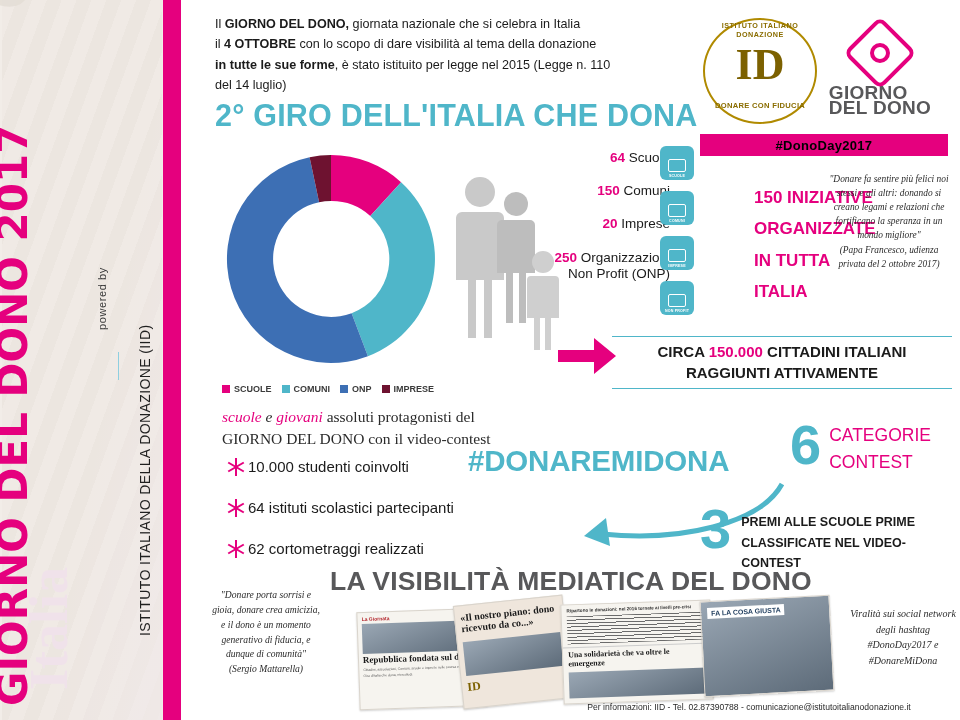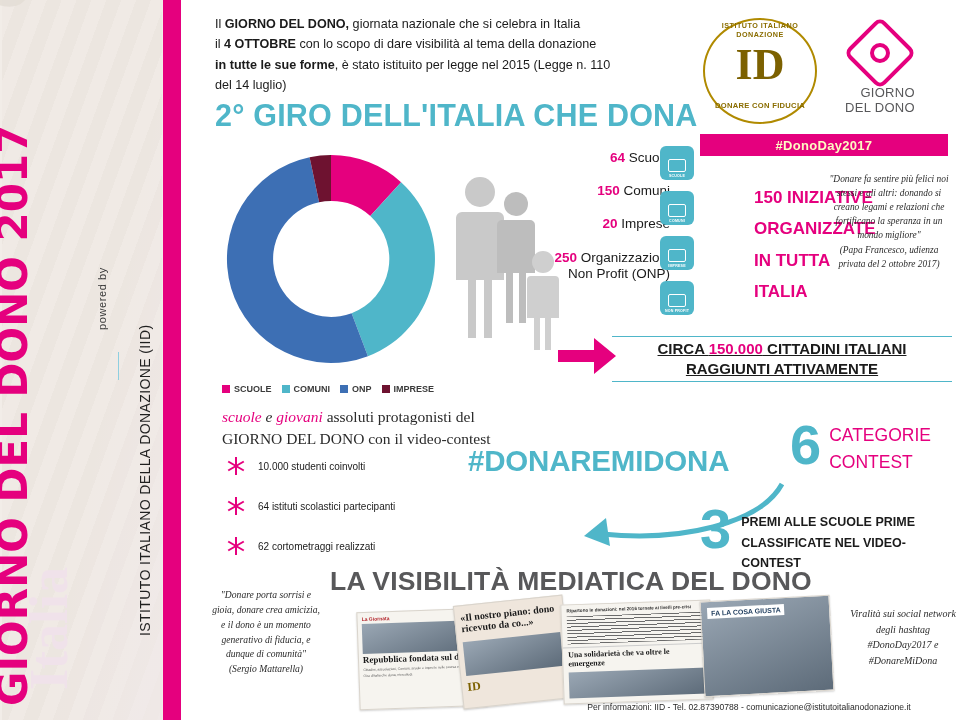--- a/index.html
+++ b/index.html
@@ -107,26 +107,26 @@
   .gdd-mark {
     width: 52px; height: 52px; border: 4px solid #e5007e; border-radius: 8px;
     transform: rotate(45deg);
     display: flex; align-items: center; justify-content: center;
     margin-bottom: 6px;
   }
   .gdd-mark i {
     display: block; width: 20px; height: 20px; border: 4px solid #e5007e; border-radius: 50%;
   }
   .gdd-text {
-    font-size: 13px; font-weight: normal; color: #58585a; line-height: 15px; text-align: right;
+    font-size: 19px; font-weight: bold; color: #58585a; line-height: 15px; text-align: left;
     letter-spacing: .3px;
   }
   .hashtag-bar {
     position: absolute; left: 700px; top: 134px; width: 248px; height: 22px;
-    background: #e5007e; color: #fef9c3; font-size: 13px; font-weight: bold;
+    background: #e5007e; color: #000000; font-size: 13px; font-weight: bold;
     display: flex; align-items: center; justify-content: center; letter-spacing: .3px;
   }
 
   
   .main-title {
     position: absolute; left: 215px; top: 98px; width: 500px;
     font-size: 30.5px; font-weight: bold; color: #4fb6c9; letter-spacing: .2px;
     white-space: nowrap;
   }
 
@@ -170,38 +170,38 @@
   
   .pope-quote {
     position: absolute; left: 826px; top: 172px; width: 126px;
     font-family: "Liberation Serif", serif; font-style: italic;
     font-size: 9.4px; line-height: 1.5; color: #2a2a2a; text-align: center;
   }
 
   
   .arrow1 { position: absolute; left: 556px; top: 336px; width: 62px; height: 40px; }
   .citizens {
-    position: absolute; left: 612px; top: 336px; width: 340px; height: 46px;
+    position: absolute; left: 612px; top: 336px; width: 340px; height: 53px;
     border-top: 1.5px solid #4fb6c9; border-bottom: 1.5px solid #4fb6c9;
     display: flex; flex-direction: column; align-items: center; justify-content: center;
-    font-size: 15px; font-weight: bold; color: #1b1b1b; line-height: 1.35; text-align: center; text-decoration: underline;
+    font-size: 15px; font-weight: bold; color: #1b1b1b; line-height: 1.35; text-align: center;
   }
   .citizens .n { color: #e5007e; }
 
   
   .scuole-line {
     position: absolute; left: 222px; top: 406px; width: 330px;
     font-family: "Liberation Serif", serif; font-size: 15.5px; color: #2a2a2a;
     line-height: 1.45;
   }
   .scuole-line .hl { color: #e5007e; font-style: italic; }
   .scuole-line .it { font-style: italic; }
 
   .bullets { position: absolute; left: 228px; top: 458px; width: 300px; }
-  .bullets .b { display: flex; align-items: center; gap: 14px; margin-bottom: 24px; font-size: 10px; color: #1b1b1b; }
+  .bullets .b { display: flex; align-items: center; gap: 4px; margin-bottom: 24px; font-size: 15px; color: #1b1b1b; }
   .ast { width: 16px; height: 16px; position: relative; flex: none; }
   .ast i, .ast u, .ast s {
     position: absolute; left: 7px; top: -1px; width: 2px; height: 18px; background: #e5007e; display: block;
     text-decoration: none;
   }
   .ast u { transform: rotate(60deg); }
   .ast s { transform: rotate(-60deg); }
 
   
   .donaremi {

